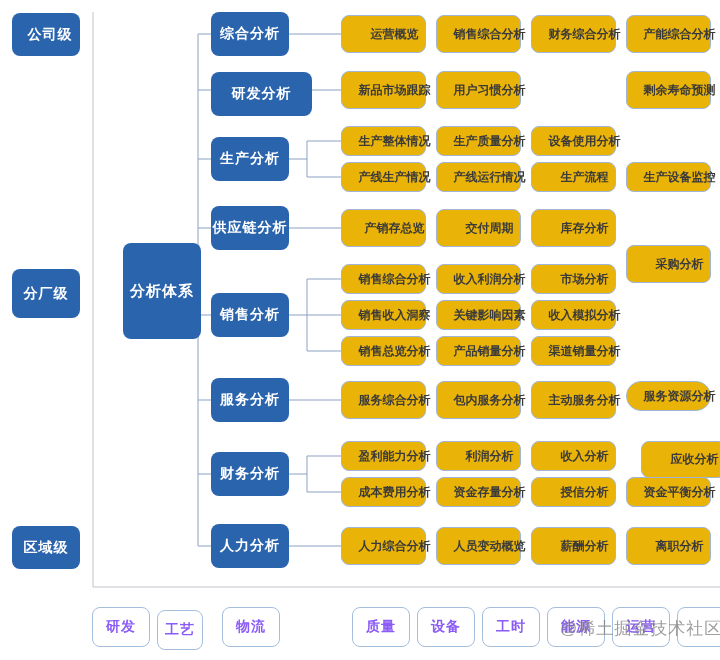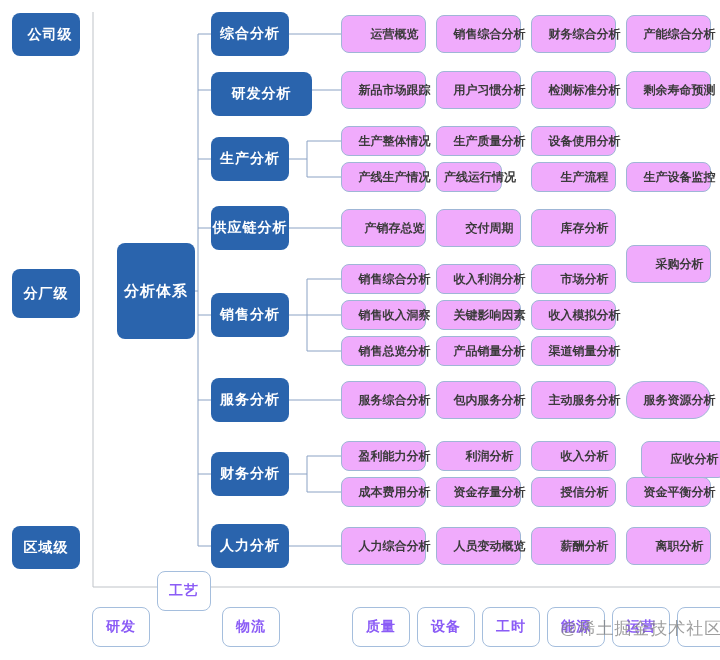--- a/index.html
+++ b/index.html
@@ -14,21 +14,21 @@
     position:absolute;z-index:2;
     background:#2a64ad;color:#ffffff;
     border-radius:8px;
     display:flex;align-items:center;justify-content:center;
     font-weight:bold;font-size:14px;letter-spacing:1px;
     box-sizing:border-box;text-align:center;
   }
   .root-box{font-size:15px;}
   .white-box{
     position:absolute;z-index:2;
-    background:#f0abfc;color:#3a3a3a;
+    background:#eab308;color:#3a3a3a;
     border:1px solid #9fb6d6;border-radius:8px;
     display:flex;align-items:center;justify-content:center;
     font-weight:600;font-size:12px;
     box-sizing:border-box;text-align:center;white-space:nowrap;padding-left:22px;
   }
   .bottom-box{
     position:absolute;z-index:2;
     background:#ffffff;color:#8b5cf6;
     border:1px solid #a5bedd;border-radius:8px;
     display:flex;align-items:center;justify-content:center;
@@ -73,42 +73,41 @@
       <path d="M289 400 H341" stroke="#8ba2c4" stroke-width="1" fill="none"></path>
       <path d="M198 474 H211" stroke="#8ba2c4" stroke-width="1" fill="none"></path>
       <path d="M289 474 H307" stroke="#8ba2c4" stroke-width="1" fill="none"></path>
       <path d="M307 456 V492" stroke="#8ba2c4" stroke-width="1" fill="none"></path>
       <path d="M307 456 H341" stroke="#8ba2c4" stroke-width="1" fill="none"></path>
       <path d="M307 492 H341" stroke="#8ba2c4" stroke-width="1" fill="none"></path>
       <path d="M198 546 H211" stroke="#8ba2c4" stroke-width="1" fill="none"></path>
       <path d="M289 546 H341" stroke="#8ba2c4" stroke-width="1" fill="none"></path>
     </svg>
 
-  <div class="blue-box root-box" style="left:117px;top:243px;width:78px;height:96px;">分析体系</div>
+  <div class="blue-box root-box" style="left:123px;top:243px;width:78px;height:96px;">分析体系</div>
 
   <div class="watermark">@稀土掘金技术社区</div>
 <div class="blue-box" style="left: 12px; top: 13px; width: 68px; height: 43px; padding-left: 8px;">公司级</div>
     <div class="blue-box" style="left: 12px; top: 269px; width: 68px; height: 49px;">分厂级</div>
     <div class="blue-box" style="left: 12px; top: 526px; width: 68px; height: 43px;">区域级</div>
     <div class="blue-box" style="left: 211px; top: 12px; width: 78px; height: 44px;">综合分析</div>
     <div class="white-box" style="left: 341px; top: 15px; width: 85px; height: 38px;">运营概览</div>
     <div class="white-box" style="left: 436px; top: 15px; width: 85px; height: 38px;">销售综合分析</div>
     <div class="white-box" style="left: 531px; top: 15px; width: 85px; height: 38px;">财务综合分析</div>
     <div class="white-box" style="left: 626px; top: 15px; width: 85px; height: 38px;">产能综合分析</div>
     <div class="blue-box" style="left: 211px; top: 72px; width: 101px; height: 44px;">研发分析</div>
     <div class="white-box" style="left: 341px; top: 71px; width: 85px; height: 38px;">新品市场跟踪</div>
     <div class="white-box" style="left: 436px; top: 71px; width: 85px; height: 38px;">用户习惯分析</div>
-    <div class="white-box" style="left: 531px; top: 71px; width: 85px; height: 38px;">检测标准分析</div>
     <div class="white-box" style="left: 626px; top: 71px; width: 85px; height: 38px;">剩余寿命预测</div>
     <div class="blue-box" style="left: 211px; top: 137px; width: 78px; height: 44px;">生产分析</div>
     <div class="white-box" style="left: 341px; top: 126px; width: 85px; height: 30px;">生产整体情况</div>
     <div class="white-box" style="left: 436px; top: 126px; width: 85px; height: 30px;">生产质量分析</div>
     <div class="white-box" style="left: 531px; top: 126px; width: 85px; height: 30px;">设备使用分析</div>
     <div class="white-box" style="left: 341px; top: 162px; width: 85px; height: 30px;">产线生产情况</div>
-    <div class="white-box" style="left: 436px; top: 162px; width: 66px; height: 30px;">产线运行情况</div>
+    <div class="white-box" style="left: 436px; top: 162px; width: 85px; height: 30px;">产线运行情况</div>
     <div class="white-box" style="left: 531px; top: 162px; width: 85px; height: 30px;">生产流程</div>
     <div class="white-box" style="left: 626px; top: 162px; width: 85px; height: 30px;">生产设备监控</div>
     <div class="blue-box" style="left: 211px; top: 206px; width: 78px; height: 44px;">供应链分析</div>
     <div class="white-box" style="left: 341px; top: 209px; width: 85px; height: 38px;">产销存总览</div>
     <div class="white-box" style="left: 436px; top: 209px; width: 85px; height: 38px;">交付周期</div>
     <div class="white-box" style="left: 531px; top: 209px; width: 85px; height: 38px;">库存分析</div>
     <div class="white-box" style="left: 626px; top: 209px; width: 85px; height: 38px; margin-top: 36px;">采购分析</div>
     <div class="blue-box" style="left: 211px; top: 293px; width: 78px; height: 44px;">销售分析</div>
     <div class="white-box" style="left: 341px; top: 264px; width: 85px; height: 30px;">销售综合分析</div>
     <div class="white-box" style="left: 436px; top: 264px; width: 85px; height: 30px;">收入利润分析</div>
@@ -116,37 +115,37 @@
     <div class="white-box" style="left: 341px; top: 300px; width: 85px; height: 30px;">销售收入洞察</div>
     <div class="white-box" style="left: 436px; top: 300px; width: 85px; height: 30px;">关键影响因素</div>
     <div class="white-box" style="left: 531px; top: 300px; width: 85px; height: 30px;">收入模拟分析</div>
     <div class="white-box" style="left: 341px; top: 336px; width: 85px; height: 30px;">销售总览分析</div>
     <div class="white-box" style="left: 436px; top: 336px; width: 85px; height: 30px;">产品销量分析</div>
     <div class="white-box" style="left: 531px; top: 336px; width: 85px; height: 30px;">渠道销量分析</div>
     <div class="blue-box" style="left: 211px; top: 378px; width: 78px; height: 44px;">服务分析</div>
     <div class="white-box" style="left: 341px; top: 381px; width: 85px; height: 38px;">服务综合分析</div>
     <div class="white-box" style="left: 436px; top: 381px; width: 85px; height: 38px; text-align: center;">包内服务分析</div>
     <div class="white-box" style="left: 531px; top: 381px; width: 85px; height: 38px;">主动服务分析</div>
-    <div class="white-box" style="left: 626px; top: 381px; width: 85px; height: 38px; border-radius: 18px;">服务资源分析</div>
+    <div class="white-box" style="left: 626px; top: 381px; width: 85px; height: 30px; border-radius: 18px;">服务资源分析</div>
     <div class="blue-box" style="left: 211px; top: 452px; width: 78px; height: 44px;">财务分析</div>
     <div class="white-box" style="left: 341px; top: 441px; width: 85px; height: 30px;">盈利能力分析</div>
     <div class="white-box" style="left: 436px; top: 441px; width: 85px; height: 30px;">利润分析</div>
     <div class="white-box" style="left: 531px; top: 441px; width: 85px; height: 30px;">收入分析</div>
     <div class="white-box" style="left: 641px; top: 441px; width: 85px; height: 37px;">应收分析</div>
     <div class="white-box" style="left: 341px; top: 477px; width: 85px; height: 30px;">成本费用分析</div>
     <div class="white-box" style="left: 436px; top: 477px; width: 85px; height: 30px;">资金存量分析</div>
     <div class="white-box" style="left: 531px; top: 477px; width: 85px; height: 30px;">授信分析</div>
     <div class="white-box" style="left: 626px; top: 477px; width: 85px; height: 30px;">资金平衡分析</div>
     <div class="blue-box" style="left: 211px; top: 524px; width: 78px; height: 44px;">人力分析</div>
     <div class="white-box" style="left: 341px; top: 527px; width: 85px; height: 38px;">人力综合分析</div>
     <div class="white-box" style="left: 436px; top: 527px; width: 85px; height: 38px;">人员变动概览</div>
     <div class="white-box" style="left: 531px; top: 527px; width: 85px; height: 38px;">薪酬分析</div>
     <div class="white-box" style="left: 626px; top: 527px; width: 85px; height: 38px;">离职分析</div>
     <div class="bottom-box" style="left: 92px; top: 607px; width: 58px; height: 40px;">研发</div>
-    <div class="bottom-box" style="left: 157px; top: 571px; width: 54px; height: 40px;">工艺</div>
+    <div class="bottom-box" style="left: 157px; top: 610px; width: 46px; height: 40px;">工艺</div>
     <div class="bottom-box" style="left: 222px; top: 607px; width: 58px; height: 40px;">物流</div>
     <div class="bottom-box" style="left: 417px; top: 607px; width: 58px; height: 40px;">设备</div>
     <div class="bottom-box" style="left: 352px; top: 607px; width: 58px; height: 40px;">质量</div>
     <div class="bottom-box" style="left: 482px; top: 607px; width: 58px; height: 40px;">工时</div>
     <div class="bottom-box" style="left: 547px; top: 607px; width: 58px; height: 40px;">能源</div>
     <div class="bottom-box" style="left: 612px; top: 607px; width: 58px; height: 40px;">运营</div>
     <div class="bottom-box" style="left: 677px; top: 607px; width: 58px; height: 40px;"></div>
   </div>
 
 </body></html>

